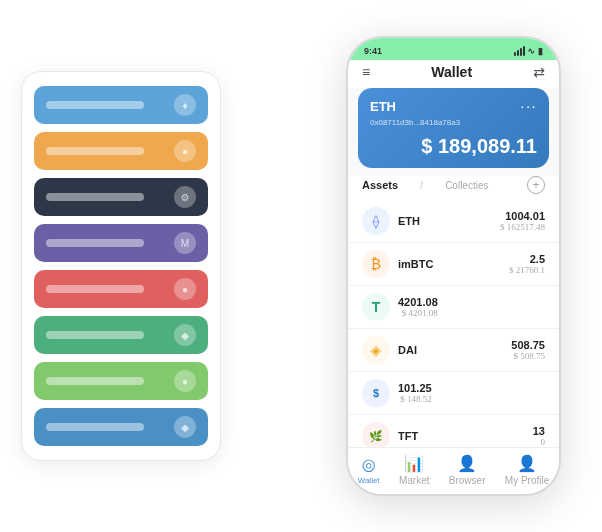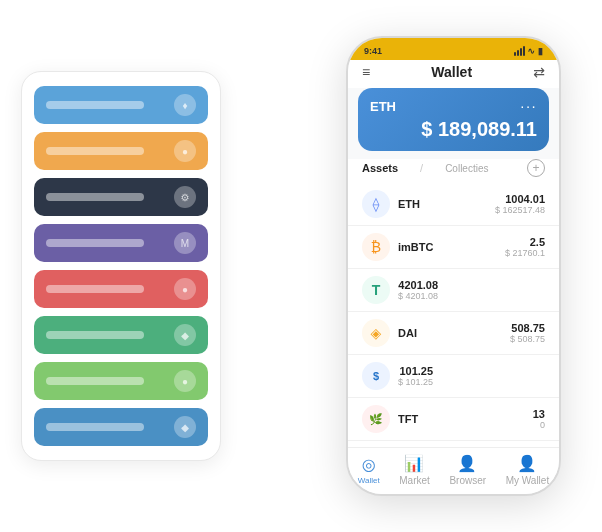--- a/index.html
+++ b/index.html
@@ -92,21 +92,21 @@
       border-radius: 36px;
       border: 2px solid #d8d8d8;
       box-shadow: 0 8px 40px rgba(0,0,0,0.15);
       overflow: hidden;
       z-index: 2;
       display: flex;
       flex-direction: column;
     }
 
     .phone-status-bar {
-      background: #eab308;
+      background: #86efac;
       padding: 8px 16px 4px;
       display: flex;
       align-items: center;
       justify-content: space-between;
       font-size: 9px;
       color: #333;
       font-weight: 600;
     }
 
     .status-icons {
@@ -273,20 +273,21 @@
     .asset-amount {
       font-size: 11px;
       font-weight: 600;
       color: #222;
     }
 
     .asset-value {
       font-size: 9px;
       color: #aaa;
       text-align: right;
+      font-family: Liberation Serif, serif;
     }
 
     
     .bottom-nav {
       background: white;
       border-top: 0.5px solid #eee;
       padding: 6px 0 8px;
       display: flex;
       justify-content: space-around;
       align-items: center;
@@ -405,20 +406,21 @@
       <span class="header-menu-icon">≡</span>
       <span class="header-title">Wallet</span>
       <span class="header-scan-icon">⇄</span>
     </div>
 
     <div class="eth-card">
       <div class="eth-card-header">
         <span class="eth-label">ETH</span>
         <span class="eth-more">···</span>
       </div>
+      <div class="eth-address">0x08711d3b...8418a78a3</div>
       <div class="eth-balance">$ 189,089.11</div>
     </div>
 
     <div class="assets-header">
       <div class="assets-tabs">
         <span class="assets-tab-active">Assets</span>
         <span class="assets-separator">/</span>
         <span class="assets-tab-inactive">Collecties</span>
       </div>
       <div class="assets-add">+</div>
@@ -458,21 +460,21 @@
         <div class="asset-amounts">
           <div class="asset-amount">508.75</div>
           <div class="asset-value">$ 508.75</div>
         </div>
       </div>
 
       <div class="asset-item">
         <div class="asset-icon icon-usdc" style="font-size:11px;font-weight:700;">$</div>
         <div class="asset-amounts">
           <div class="asset-amount">101.25</div>
-          <div class="asset-value">$ 101.25</div>
+          <div class="asset-value">$ 148.52</div>
         </div>
       </div>
 
       <div class="asset-item">
         <div class="asset-icon icon-tft" style="font-size:11px;">🌿</div>
         <span class="asset-name">TFT</span>
         <div class="asset-amounts">
           <div class="asset-amount">13</div>
           <div class="asset-value">0</div>
         </div>
@@ -488,18 +490,18 @@
       <div class="nav-item">
         <span class="nav-icon">📊</span>
         <span class="nav-label">Market</span>
       </div>
       <div class="nav-item">
         <span class="nav-icon">👤</span>
         <span class="nav-label">Browser</span>
       </div>
       <div class="nav-item">
         <span class="nav-icon">👤</span>
-        <span class="nav-label">My Wallet</span>
+        <span class="nav-label">My Profile</span>
       </div>
     </div>
 
   </div>
 </div>
 
 </body></html>

